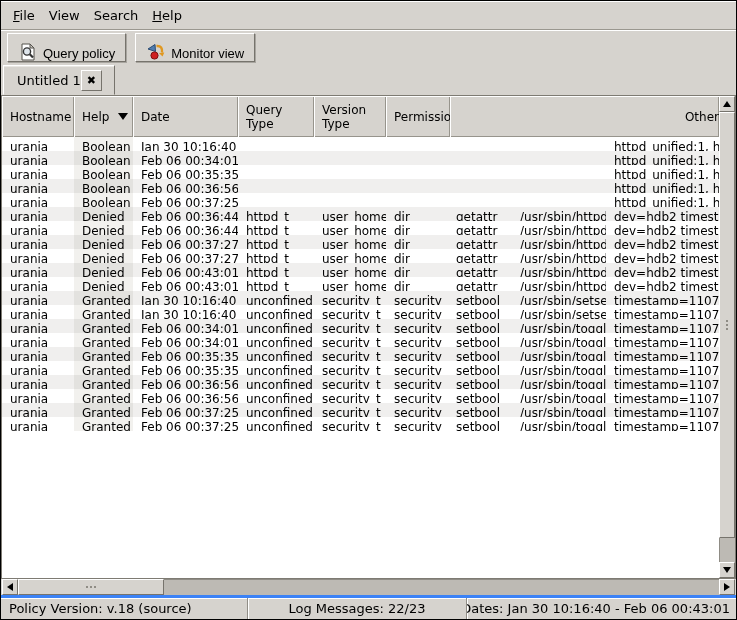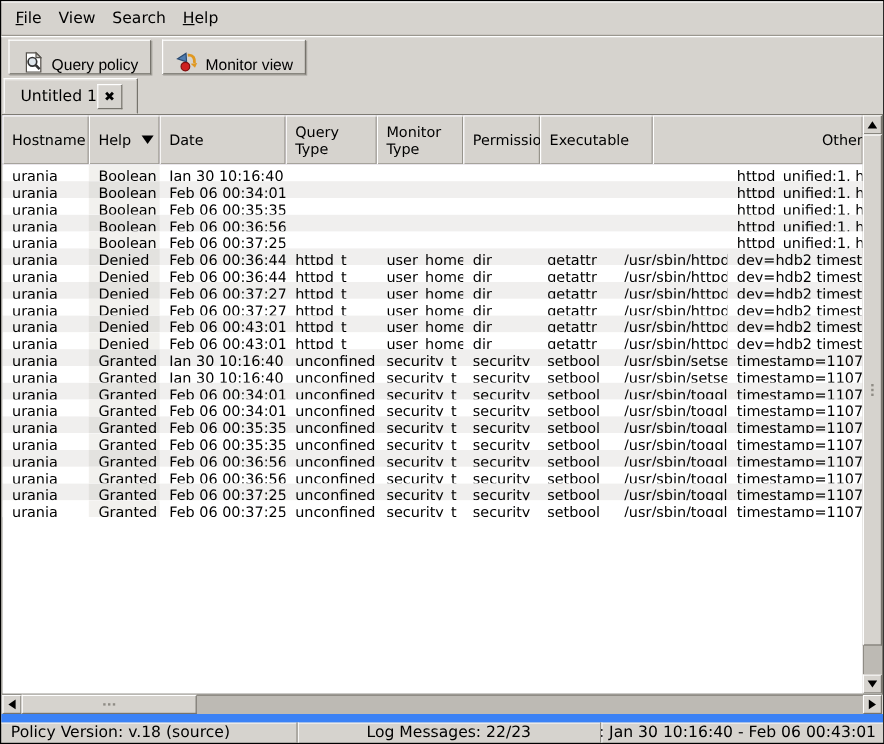--- a/index.html
+++ b/index.html
@@ -93,25 +93,25 @@
   .hscroll{flex:none;height:16px;margin:0 1px;display:flex;background:#bdbab4;}
   .htrough{flex:1;position:relative;background:#bdbab4;box-shadow:inset 0 1px 0 #8f8c85;}
   .hthumb{
     position:absolute;top:0;left:0;height:16px;width:146px;box-sizing:border-box;
     background:#d6d3ce;border:1px solid;border-color:#ffffff #76736c #76736c #ffffff;
     display:flex;align-items:center;justify-content:center;
   }
   
   .statusbar{
     flex:1;display:flex;align-items:center;font-size:13px;
-    border-top:7px solid #3b82f6;box-shadow:inset 0 1px 0 #fff;
+    border-top:3px solid #3b82f6;box-shadow:inset 0 1px 0 #fff;
   }
   .status-sec{height:100%;display:flex;align-items:center;box-sizing:border-box;white-space:nowrap;overflow:hidden;}
   .s1{width:246px;padding-left:8px;}
-  .s2{width:253px;justify-content:center;border-left:1px solid #908d86;box-shadow:inset 1px 0 0 #fff;}
+  .s2{width:219px;justify-content:center;border-left:1px solid #908d86;box-shadow:inset 1px 0 0 #fff;}
   .s3{flex:1;justify-content:flex-end;padding-right:6px;border-left:1px solid #908d86;box-shadow:inset 1px 0 0 #fff;}
 </style>
 </head>
 <body>
 
 <div class="window">
 
   <div class="menubar">
     <span class="menu-item mn">File</span>
     <span class="menu-item">View</span>
@@ -172,32 +172,27 @@
           </div>
         </div>
         <div class="hcell c3">
           <div class="hlines">
             <span>Query</span>
             <span>Type</span>
           </div>
         </div>
         <div class="hcell c4">
           <div class="hlines">
-            <span>Monitor</span>
+            <span>Version</span>
             <span>Type</span>
           </div>
         </div>
         <div class="hcell c6">
           <div class="hlines">
             <span>Permission</span>
-          </div>
-        </div>
-        <div class="hcell c7">
-          <div class="hlines">
-            <span>Executable</span>
           </div>
         </div>
         <div class="hcell c8">
           <div class="hlines">
             <span>Other</span>
           </div>
         </div>
       </div>
     <div class="tbody">
         <div class="trow odd">

